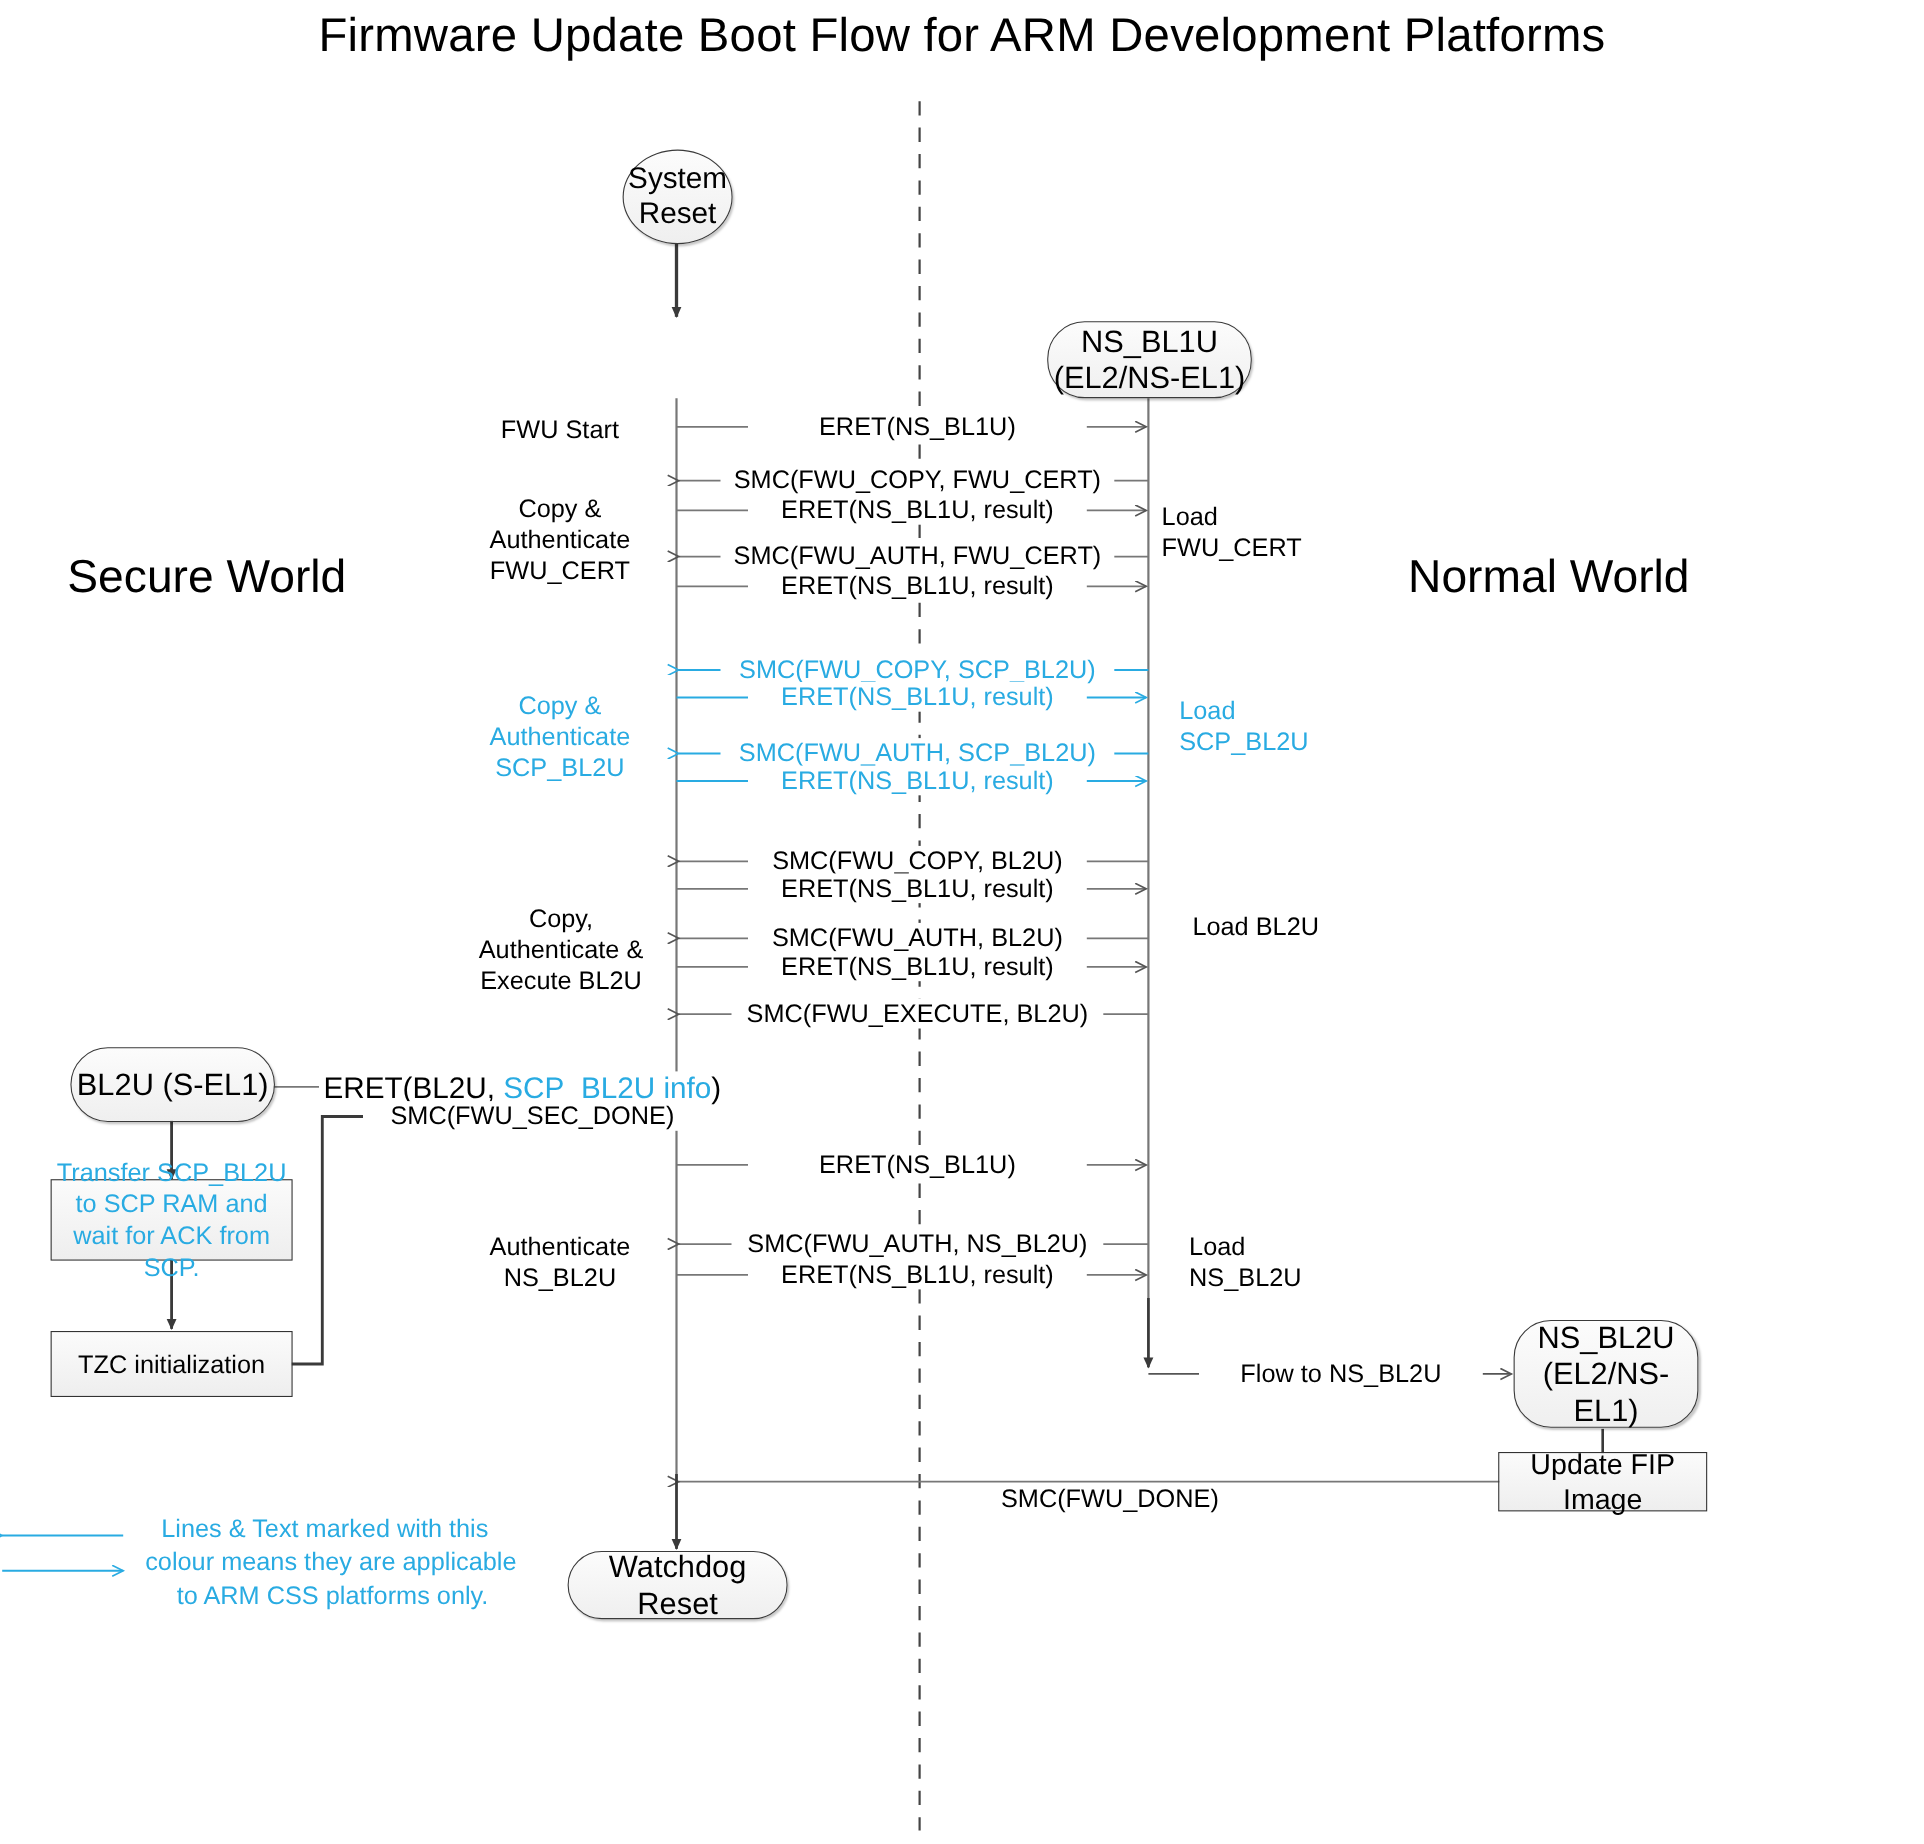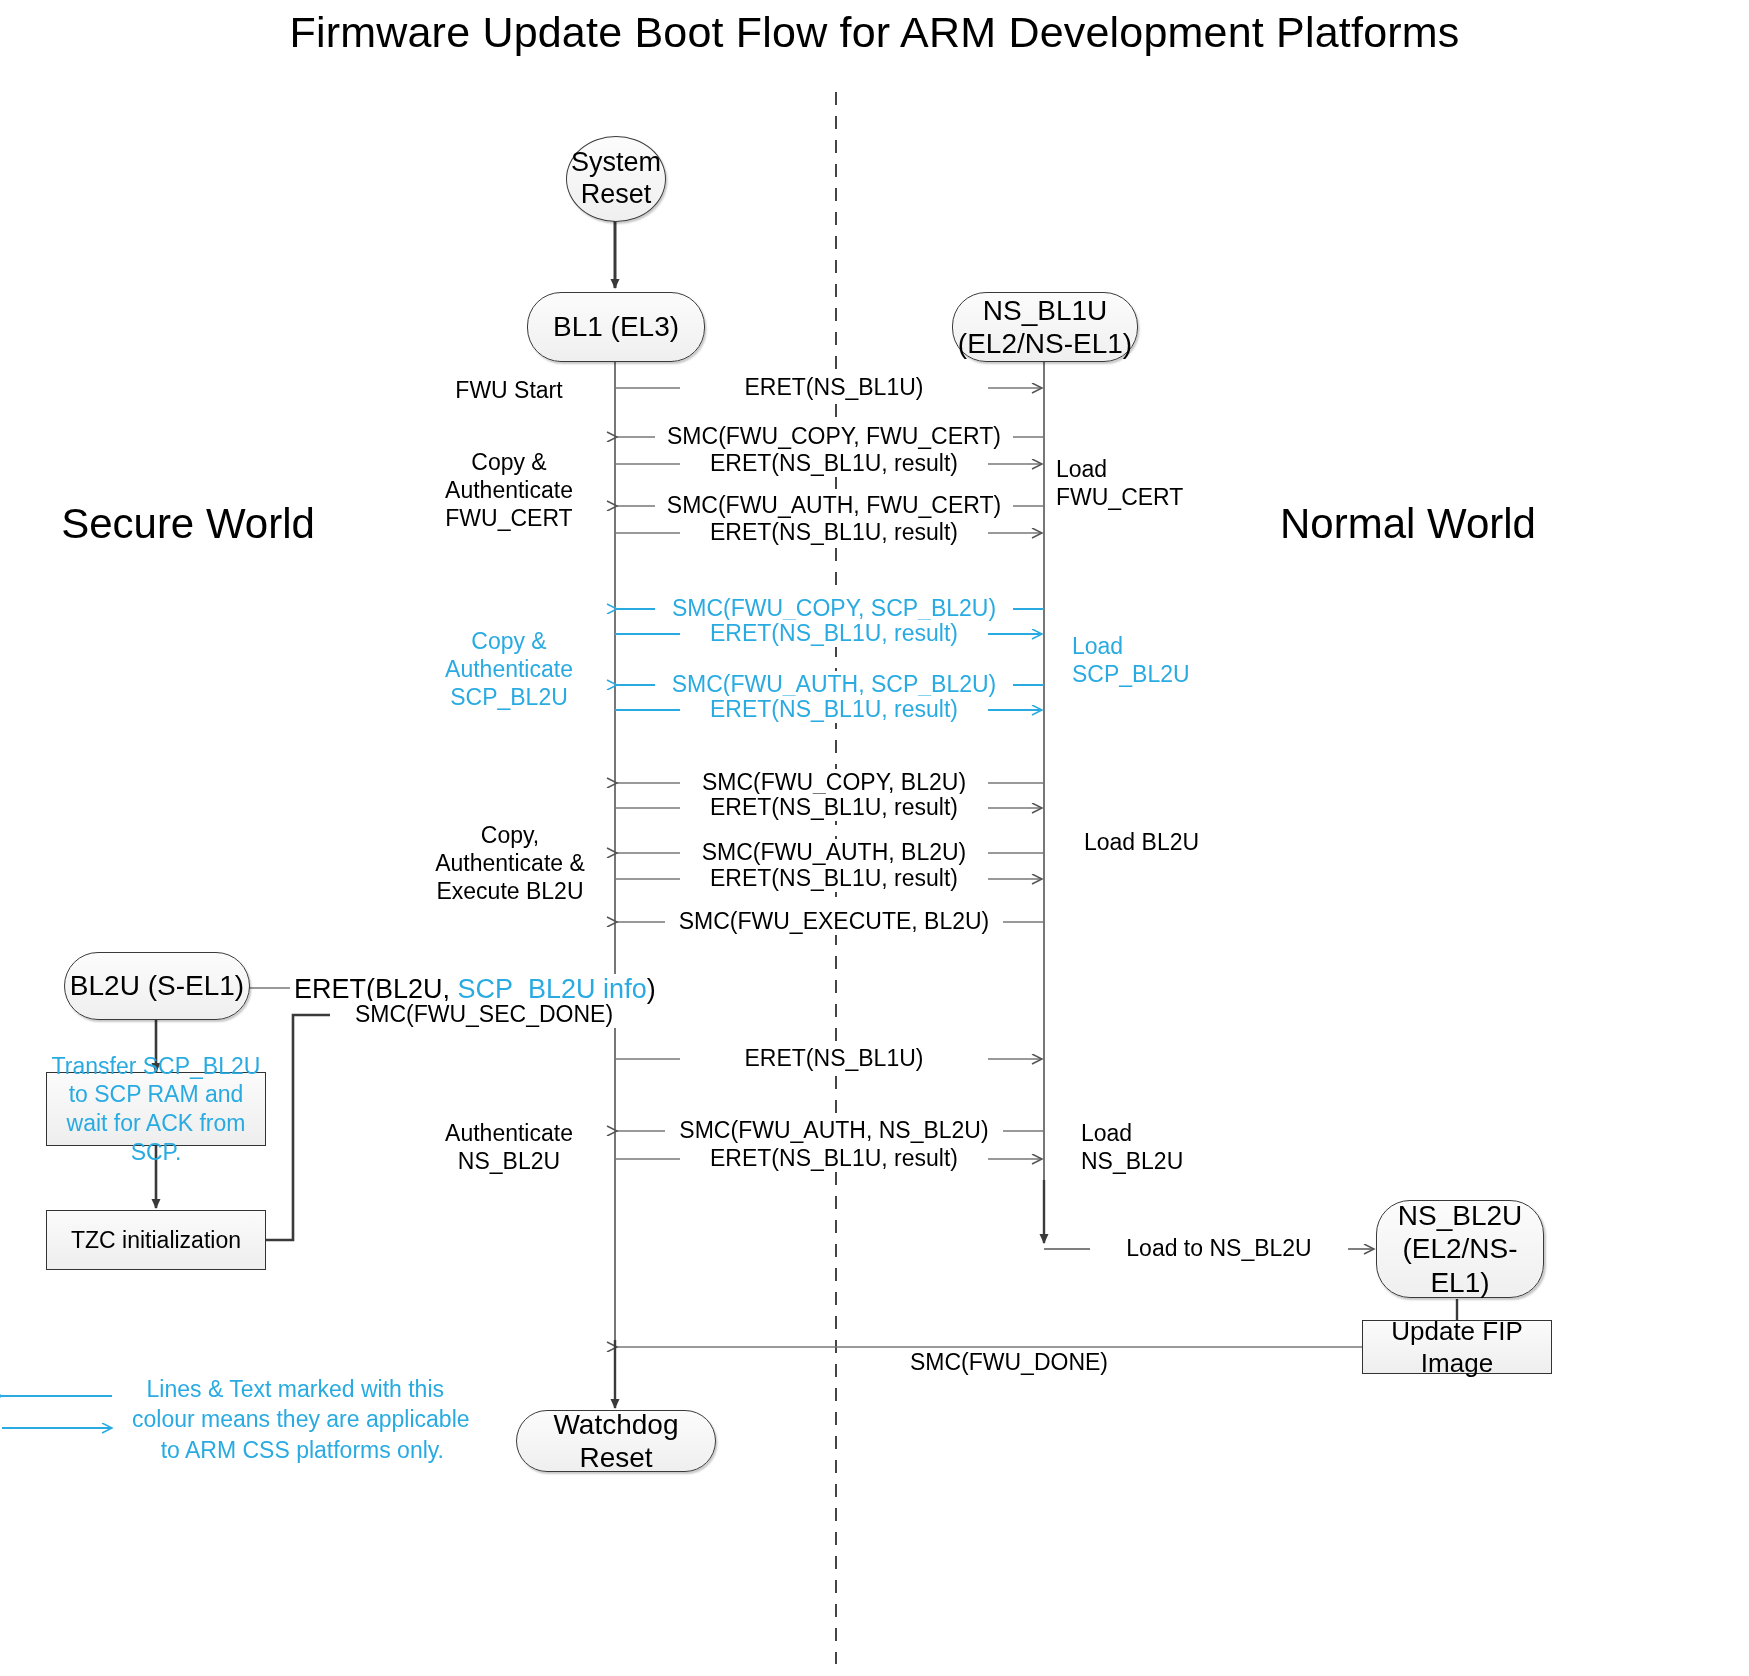--- a/index.html
+++ b/index.html
@@ -137,22 +137,20 @@
   <div class="title">Firmware Update Boot Flow for ARM Development Platforms</div>
 
   <div class="world" style="left:48px;top:498px;width:280px;">Secure
 World</div>
   <div class="world" style="left:1268px;top:498px;width:280px;">Normal
 World</div>
 
   <div class="node ellipse" style="left:566px;top:136px;width:100px;height:86px;font-size:27px;">System
 Reset</div>
 
-  <div class="node" style="left:527px;top:292px;width:178px;height:70px;">BL1
-(EL3)</div>
 
   <div class="node" style="left:952px;top:292px;width:186px;height:70px;">NS_BL1U
 (EL2/NS-EL1)</div>
 
   <div class="node" style="left:64px;top:952px;width:186px;height:68px;">BL2U
 (S-EL1)</div>
 
   <div class="node" style="left:1376px;top:1200px;width:168px;height:98px;">NS_BL2U
 (EL2/NS-EL1)</div>
 
@@ -205,20 +203,20 @@
   <div class="msg" style="left:665px;top:908px;width:330px;font-size:23px;">SMC(FWU_EXECUTE, BL2U)</div>
 
   <div class="msg" style="left:290px;top:974px;width:340px;font-size:27px;">
     <span>ERET(BL2U, </span><span class="cyan">SCP_BL2U info</span><span>)</span>
   </div>
 
   <div class="msg" style="left:330px;top:1001px;width:300px;font-size:23px;">SMC(FWU_SEC_DONE)</div>
   <div class="msg" style="left:680px;top:1045px;width:300px;font-size:23px;">ERET(NS_BL1U)</div>
   <div class="msg" style="left:665px;top:1117px;width:330px;font-size:23px;">SMC(FWU_AUTH, NS_BL2U)</div>
   <div class="msg" style="left:680px;top:1145px;width:300px;font-size:23px;">ERET(NS_BL1U, result)</div>
-  <div class="msg" style="left:1090px;top:1235px;width:250px;font-size:23px;">Load to NS_BL2U</div>
+  <div class="msg" style="left:1090px;top:1235px;width:250px;font-size:23px;">Flow to NS_BL2U</div>
   <div class="msg" style="left:880px;top:1333px;width:250px;font-size:23px;margin-top:16px;">SMC(FWU_DONE)</div>
 
   <div class="legend-text" style="left:132px;top:1374px;width:312px;white-space:pre;">Lines &amp; Text marked with this
 colour means they are applicable
 to ARM CSS platforms only.</div>
 
 </div>
 
 </body></html>

